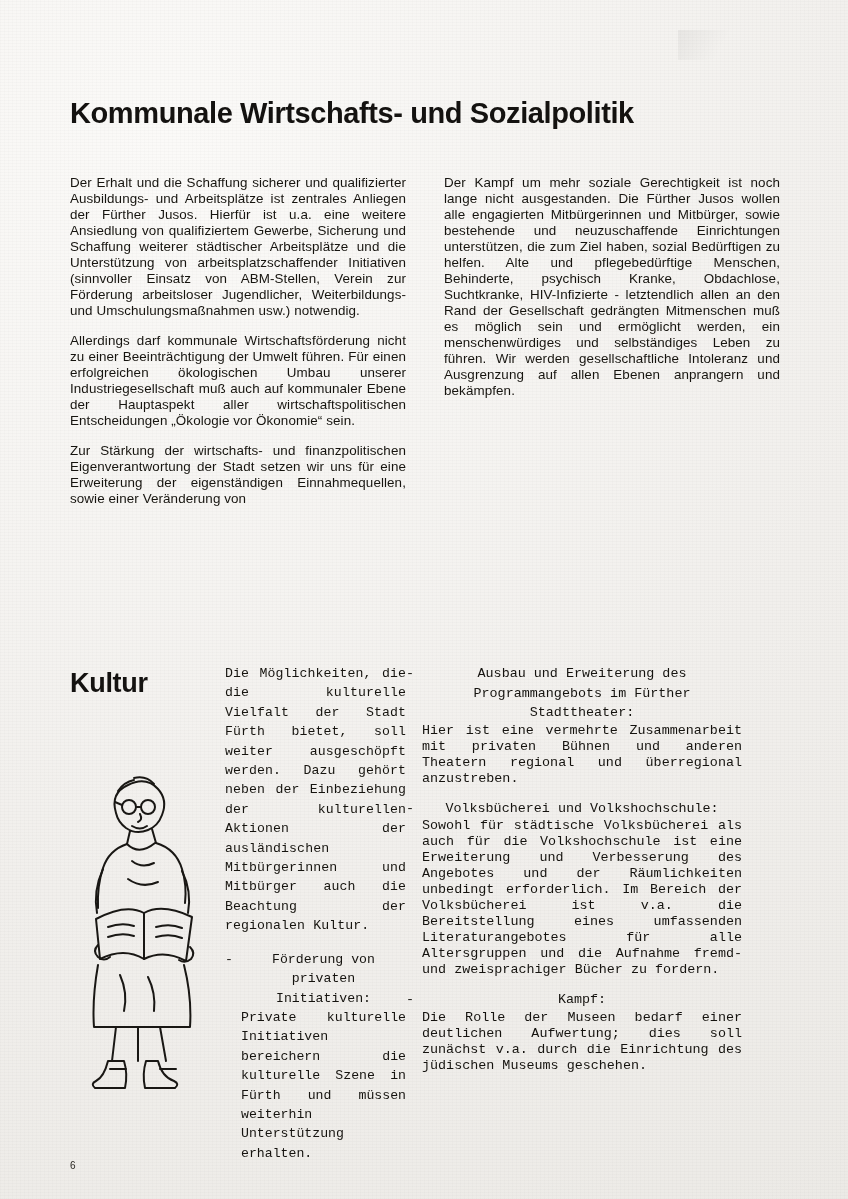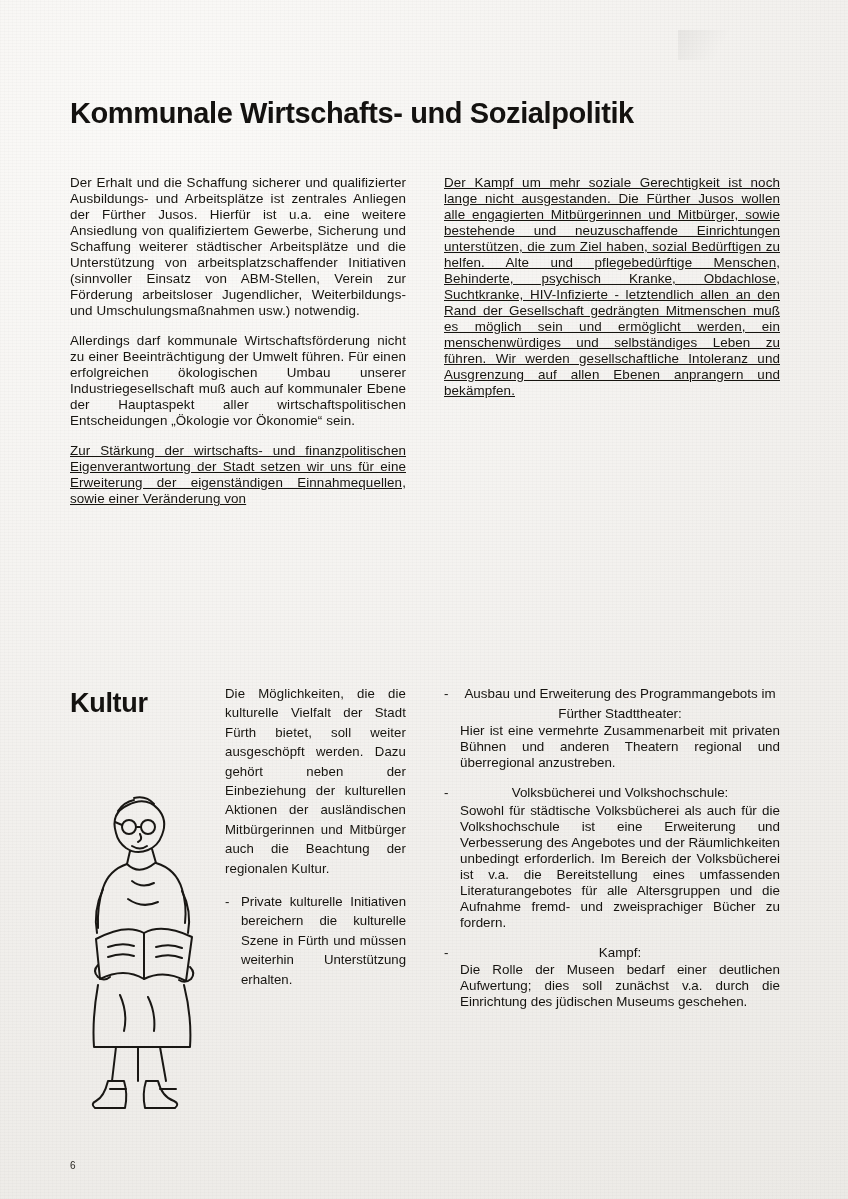--- a/index.html
+++ b/index.html
@@ -56,42 +56,42 @@
     width: 336px;
   }
   p.body {
     margin: 0 0 14px 0;
     font-size: 13.4px;
     line-height: 16px;
     text-align: justify;
     color: #16140f;
     letter-spacing: 0.1px;
   }
-  p.body:last-child { margin-bottom: 0; text-decoration: underline; }
+  p.body:last-child { margin-bottom: 0; }
 
   
   .kultur {
     position: absolute;
-    top: 684px;
+    top: 664px;
     left: 0;
     width: 710px;
   }
   .kultur-head {
     position: absolute;
     left: 0;
     top: 4px;
     font-size: 27px;
     font-weight: bold;
     letter-spacing: -0.3px;
     color: #141210;
   }
   .kultur-cols {
     display: flex;
-    gap: 38px;
     margin-left: 0;
+    font-family: Liberation Mono, monospace;
   }
   .kcol-left {
     width: 336px;
     position: relative;
     padding-left: 155px;
     box-sizing: border-box;
   }
   .kcol-right {
     width: 336px;
   }
@@ -239,20 +239,21 @@
               <path d="M92 300 h16"></path>
             </g>
           </svg>
         </div>
 
         <p class="body">Die Möglichkeiten, die die kulturelle Vielfalt der Stadt Fürth bietet, soll weiter ausgeschöpft werden. Dazu gehört neben der Einbeziehung der kulturellen Aktionen der ausländischen Mitbürgerinnen und Mitbürger auch die Beachtung der regionalen Kultur.</p>
 
         <ul class="items">
           <li>
             <span class="dash">-</span>
+            <p class="item-title">Förderung von privaten Initiativen:</p>
             <p class="item-body">Private kulturelle Initiativen bereichern die kulturelle Szene in Fürth und müssen weiterhin Unterstützung erhalten.</p>
           </li>
         </ul>
       </div>
 
       <div class="kcol-right">
         <ul class="items">
           <li>
             <span class="dash">-</span>
             <p class="item-title">Ausbau und Erweiterung des Programmangebots im Fürther Stadttheater:</p>

